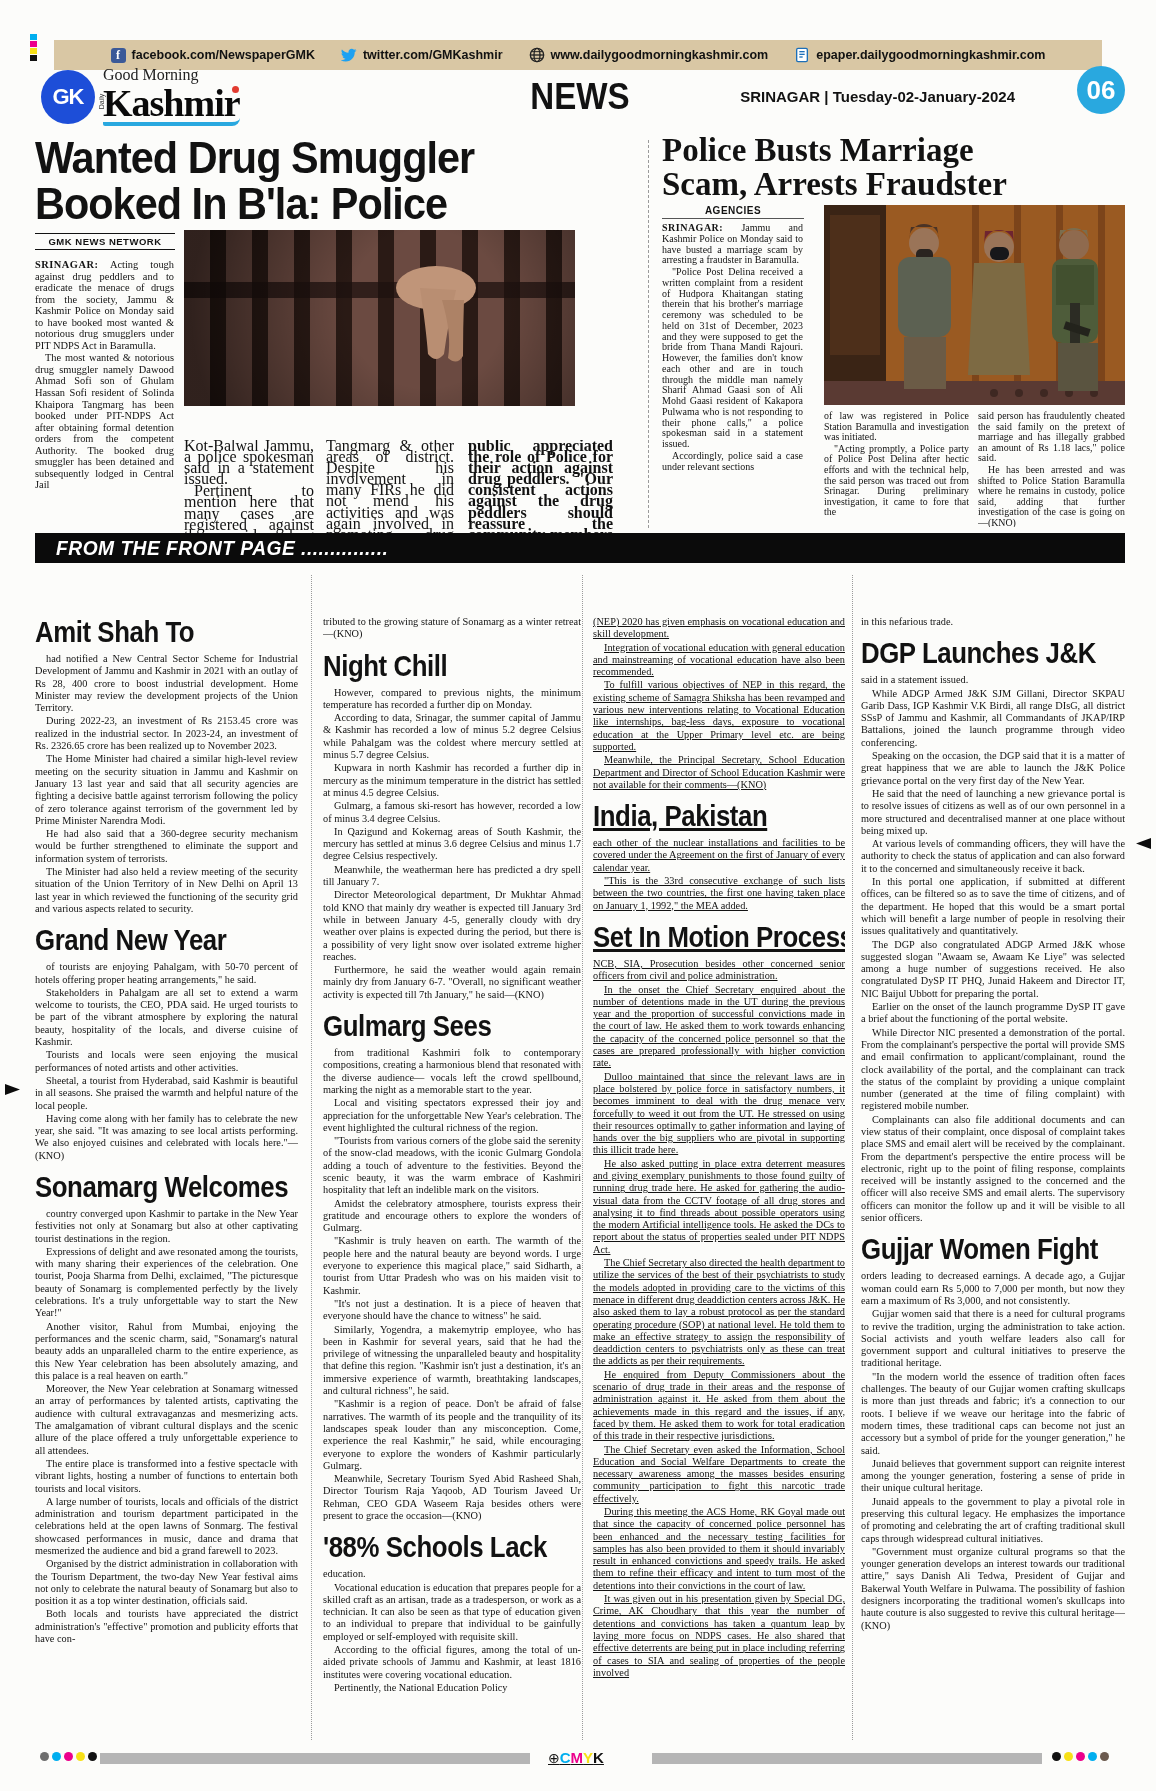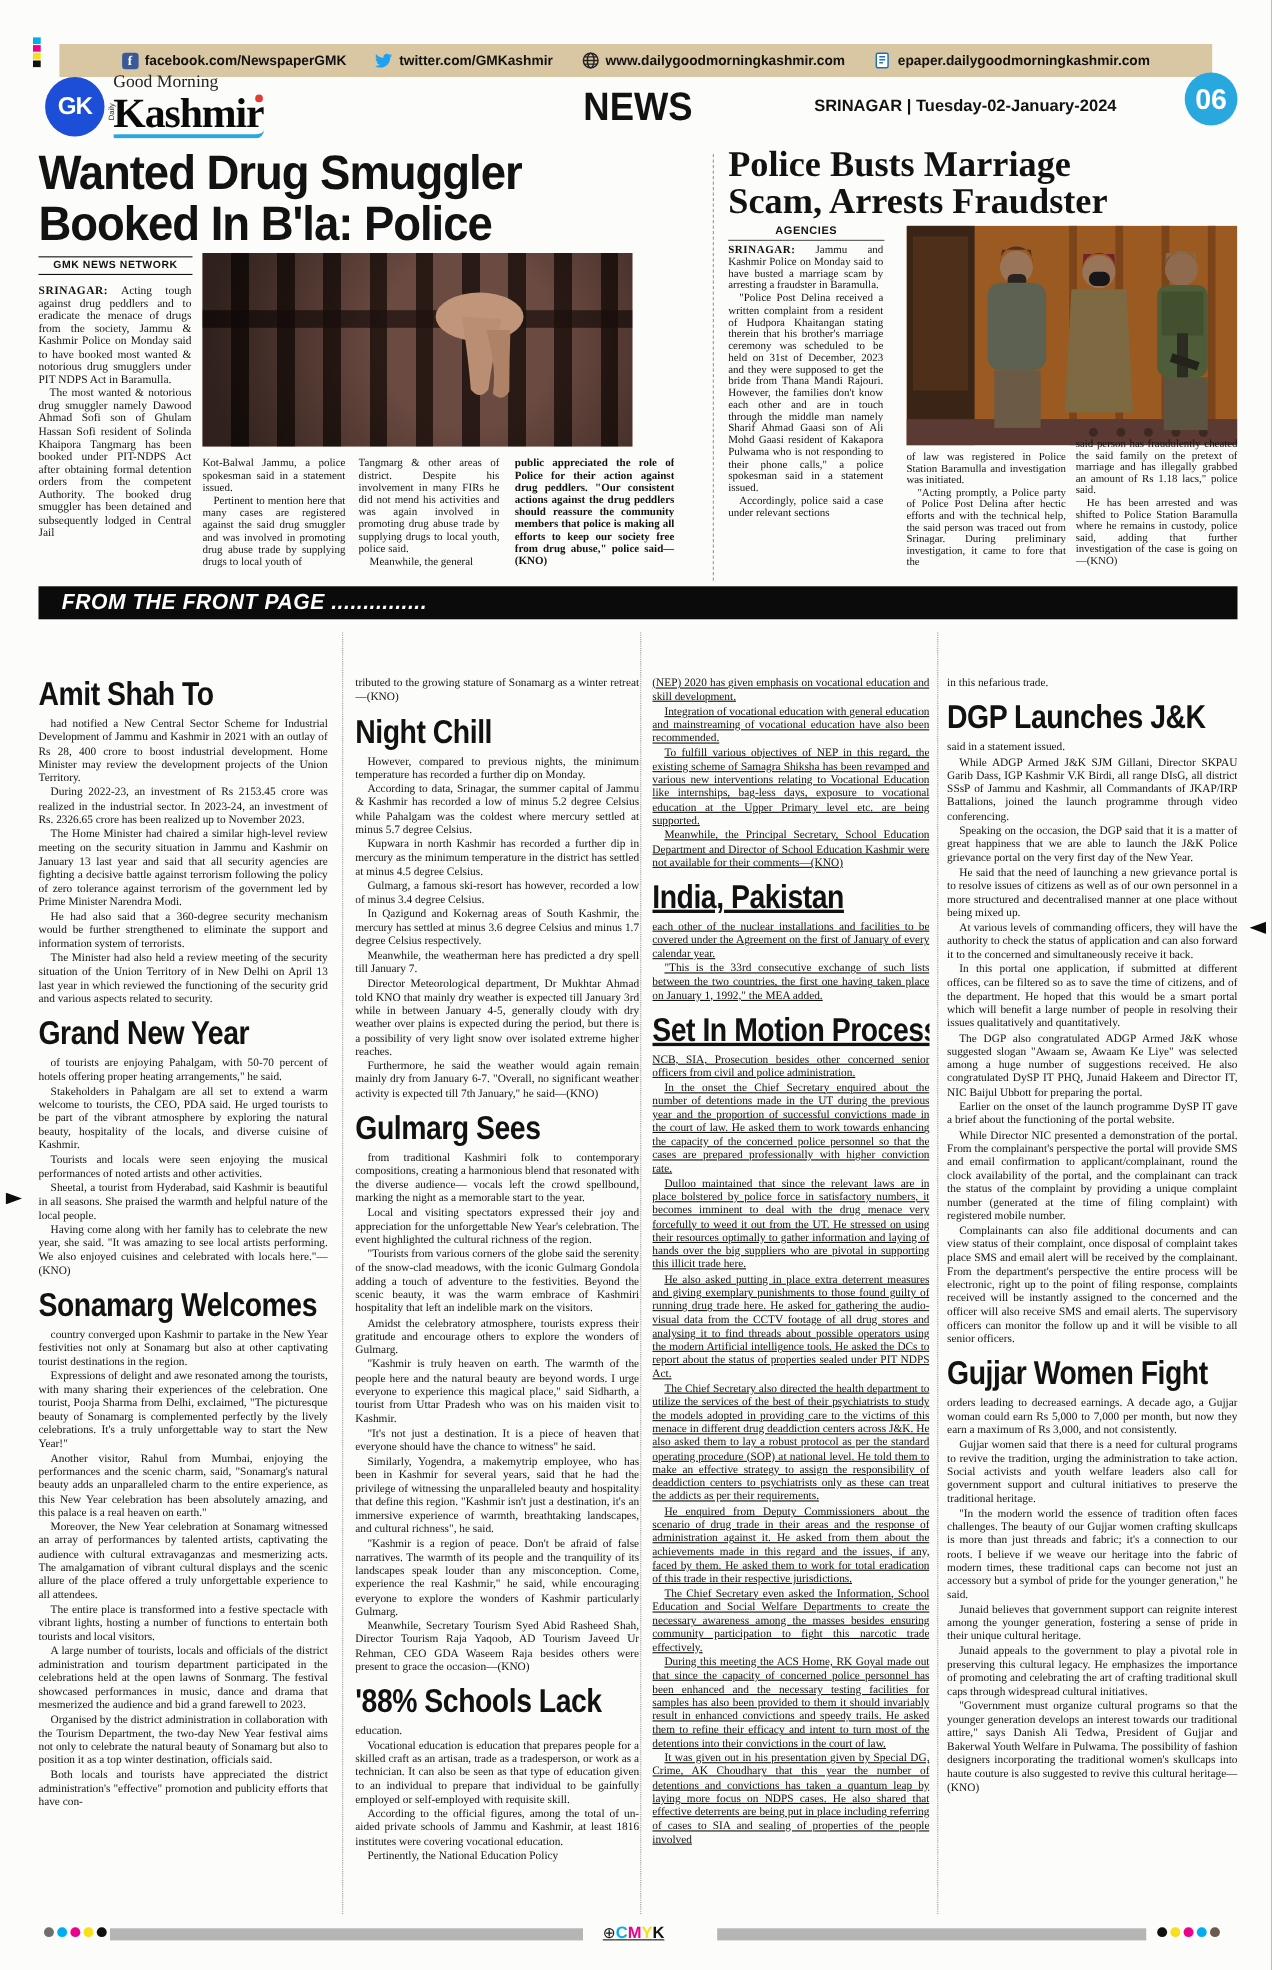--- a/index.html
+++ b/index.html
@@ -43,33 +43,33 @@
   .byline{width:140px;text-align:center;border-top:1px solid #111;border-bottom:1px solid #111;
       font:bold 9.5px "Liberation Sans",sans-serif;letter-spacing:.5px;padding:2px 0;margin-top:6px;}
   .lead-body p{margin:0 0 1px 0;text-indent:10px;text-align:justify;}
   .lead-body p:first-child{text-indent:0;}
   .ll-col1{position:absolute;left:0;top:124px;width:139px;height:268px;overflow:hidden;
       font-size:10.4px;line-height:11.55px;}
   .ll-photo{position:absolute;left:149px;top:95px;width:391px;height:176px;overflow:hidden;
       background:repeating-linear-gradient(90deg,#6b4a41 0 26px,#2a1a15 26px 42px);}
   .ll-photo .shade{position:absolute;inset:0;background:radial-gradient(circle at 62% 45%,rgba(0,0,0,0) 0 30%,rgba(0,0,0,.55) 90%);}
   .ll-photo .rail{position:absolute;left:0;top:52px;width:100%;height:16px;background:#1d120f;opacity:.75;}
-  .ll-cols{position:absolute;top:281px;height:100px;overflow:hidden;font-size:10px;line-height:11.1px;}
+  .ll-cols{position:absolute;top:305px;height:100px;overflow:hidden;font-size:16px;line-height:11.1px;}
   .ll-c2{left:149px;width:130px;}
   .ll-c3{left:291px;width:128px;}
   .ll-c4{left:433px;width:145px;font-weight:bold;}
   .divider-v-top{position:absolute;left:648px;top:140px;height:388px;border-left:1px dashed #9a9a9a;}
   .lead-right{position:absolute;left:662px;top:133px;width:463px;height:395px;}
   .lr-head{font:bold 33px "Liberation Serif",serif;line-height:34px;letter-spacing:0;}
   .lr-byline{position:absolute;left:0;top:72px;width:142px;text-align:center;
       font:bold 10px "Liberation Sans",sans-serif;letter-spacing:.5px;border-bottom:1px solid #555;padding-bottom:2px;}
   .lr-col1{position:absolute;left:0;top:90px;width:141px;height:303px;overflow:hidden;font-size:10px;line-height:10.75px;}
   .lr-photo{position:absolute;left:162px;top:72px;width:301px;height:200px;overflow:hidden;}
   .lr-c2{position:absolute;left:162px;top:278px;width:145px;height:116px;overflow:hidden;font-size:9.9px;line-height:10.6px;}
-  .lr-c3{position:absolute;left:316px;top:266px;width:147px;height:116px;overflow:hidden;font-size:9.9px;line-height:10.6px;}
+  .lr-c3{position:absolute;left:316px;top:278px;width:147px;height:116px;overflow:hidden;font-size:9.9px;line-height:10.6px;}
   
   .fp-bar{position:absolute;left:35px;top:533px;width:1090px;height:30px;background:#0b0b0b;color:#fff;
       display:flex;align-items:center;font:italic 900 20px "Liberation Sans",sans-serif;
       letter-spacing:.5px;}
   .fp-bar span{display:inline-block;transform:scaleX(.96);transform-origin:0 50%;padding-left:22px;}
   
   .bcol{position:absolute;top:572px;height:1172px;overflow:hidden;margin-top:44px;}
   .bcol-1{left:35px;width:263px;}
   .bcol-2{left:323px;width:258px;}
   .bcol-3{left:593px;width:252px;text-decoration:underline;}

